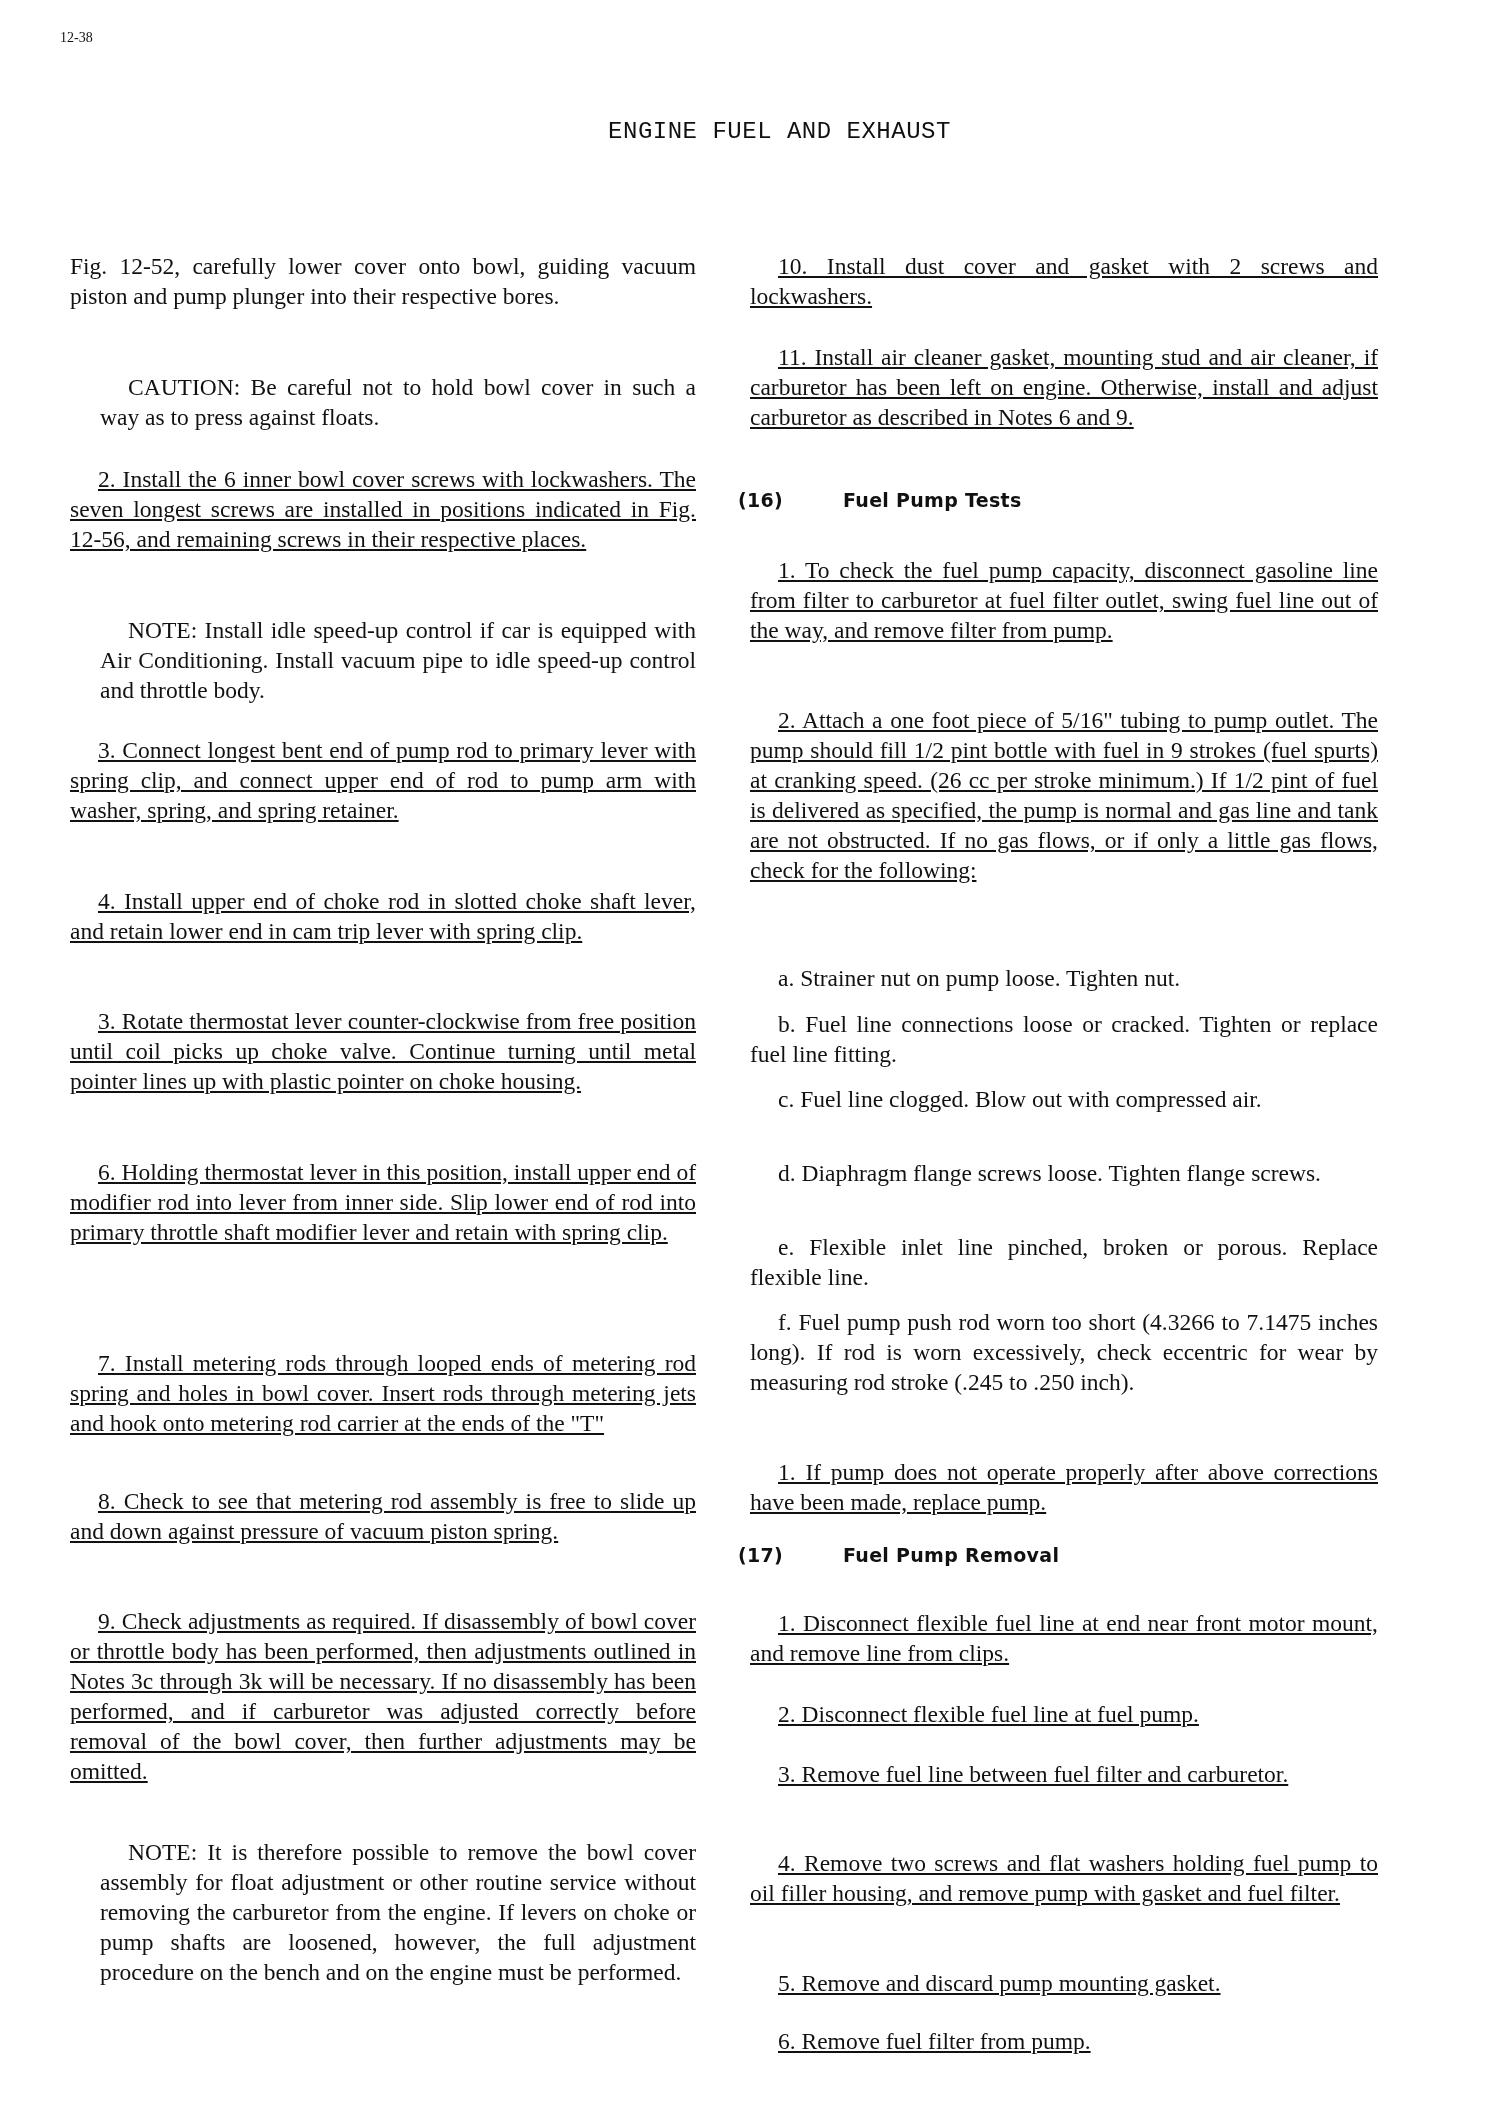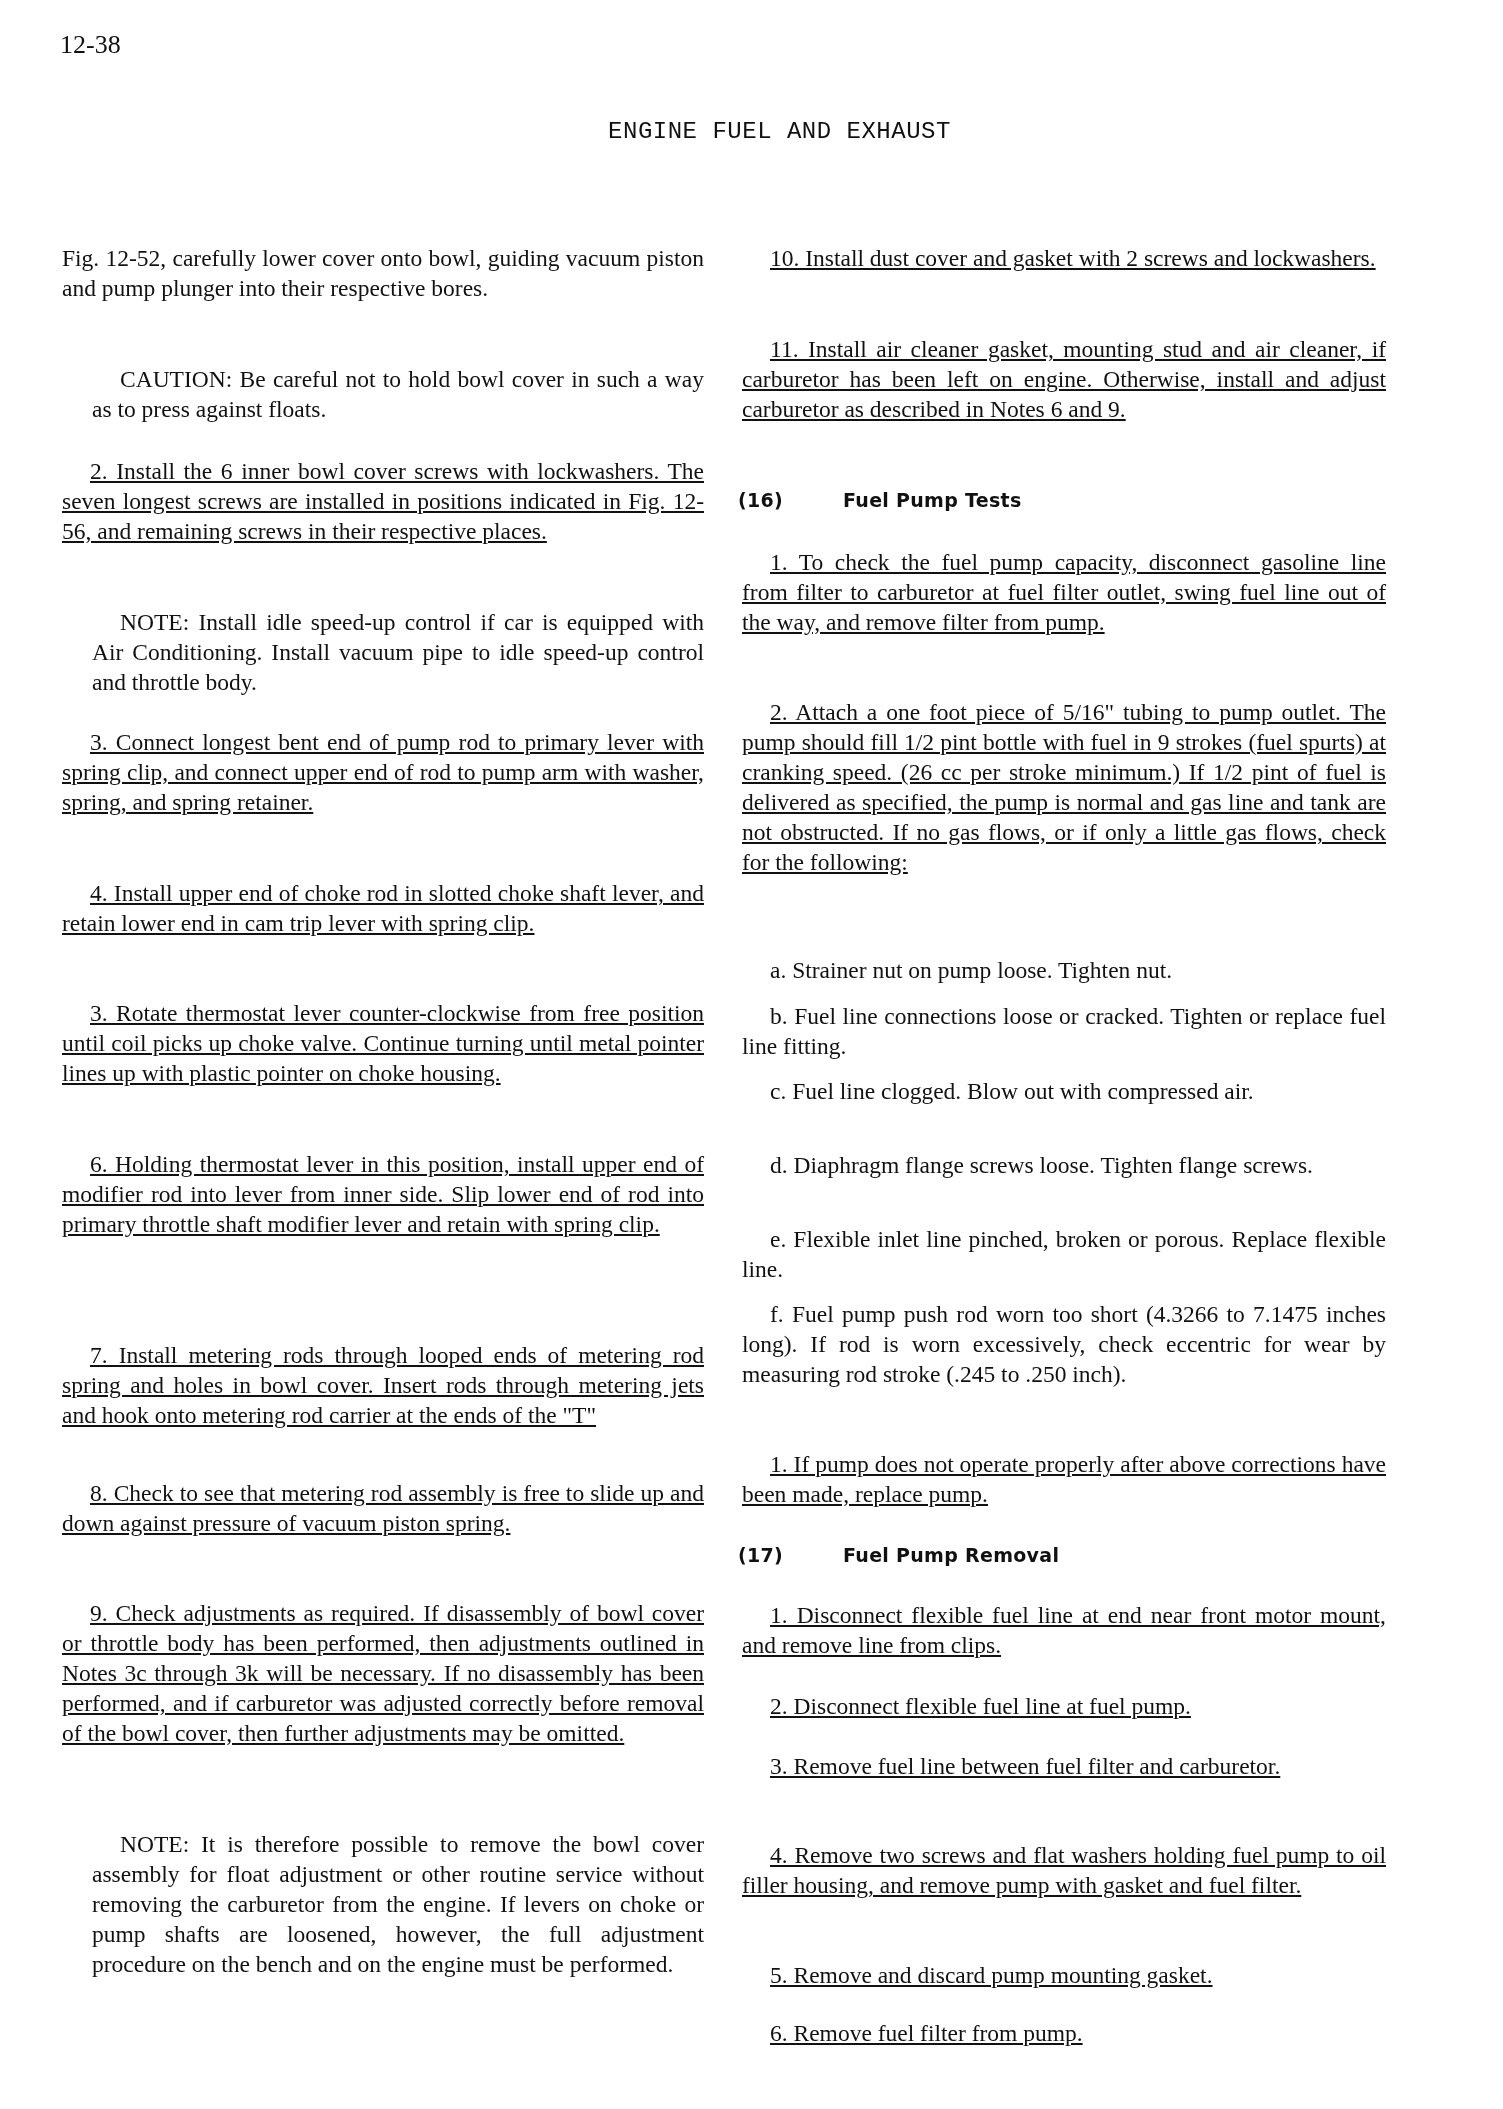--- a/index.html
+++ b/index.html
@@ -1,23 +1,23 @@
 <!DOCTYPE html>
 <html><head>
 <meta charset="utf-8">
 <style>
   html, body { margin: 0; padding: 0; background: #ffffff; }
   body { width: 1503px; height: 2109px; position: relative; overflow: hidden; color: #111; }
-  .page-num { position: absolute; left: 60px; top: 30px; font-family: "Liberation Serif", serif; font-size: 26px; }
+  .page-num { position: absolute; left: 60px; top: 30px; font-family: "Liberation Serif", serif; font-size: 14px; }
   .title { position: absolute; left: 0; width: 1503px; top: 118px; text-align: center;
            font-family: Liberation Mono, monospace; font-size: 24px; letter-spacing: 0.5px; margin-left: 28px; }
   .col { position: absolute; top: 0; font-family: "Liberation Serif", serif; font-size: 23.5px; line-height: 30px; }
   .col.left { left: 62px; width: 642px; }
   .col.right { left: 742px; width: 644px; }
-  .p { position: absolute; left: 0; right: 0; margin: 0; text-align: justify; }
+  .p { position: absolute; left: 0; right: 0; margin: 8px; text-align: justify; }
   .p.indent { text-indent: 28px; text-decoration: underline; }
   .p.note { left: 30px; text-indent: 28px; }
   .p.sub { text-indent: 28px; }
   .heading { position: absolute; left: -4px; font-family: "DejaVu Sans", sans-serif; font-weight: bold;
              font-size: 19px; letter-spacing: 0.3px; }
   .heading .num { display: inline-block; width: 105px; }
 </style>
 </head>
 <body>
 

